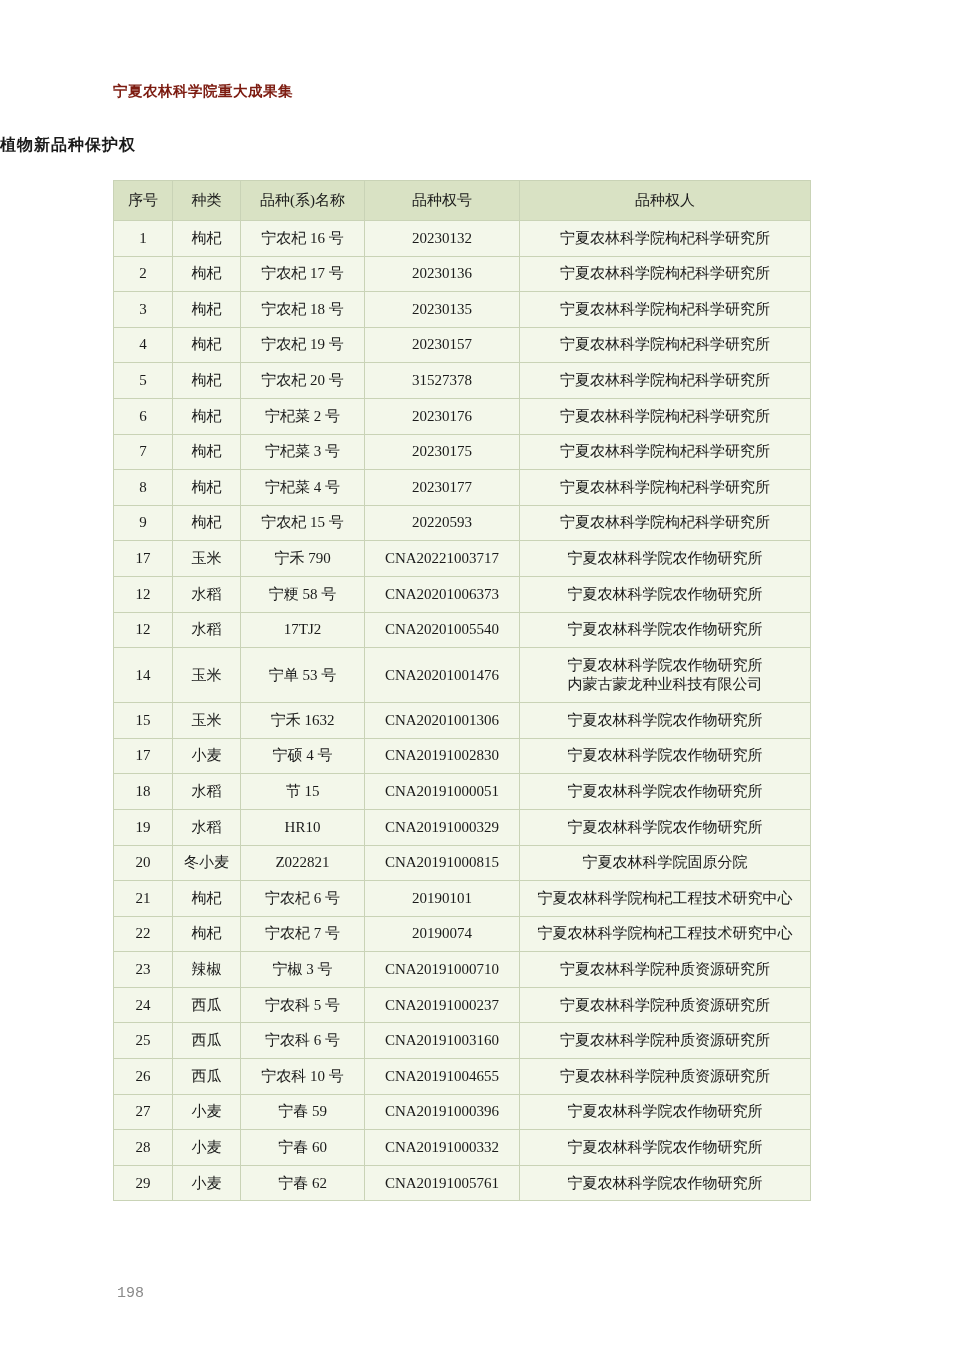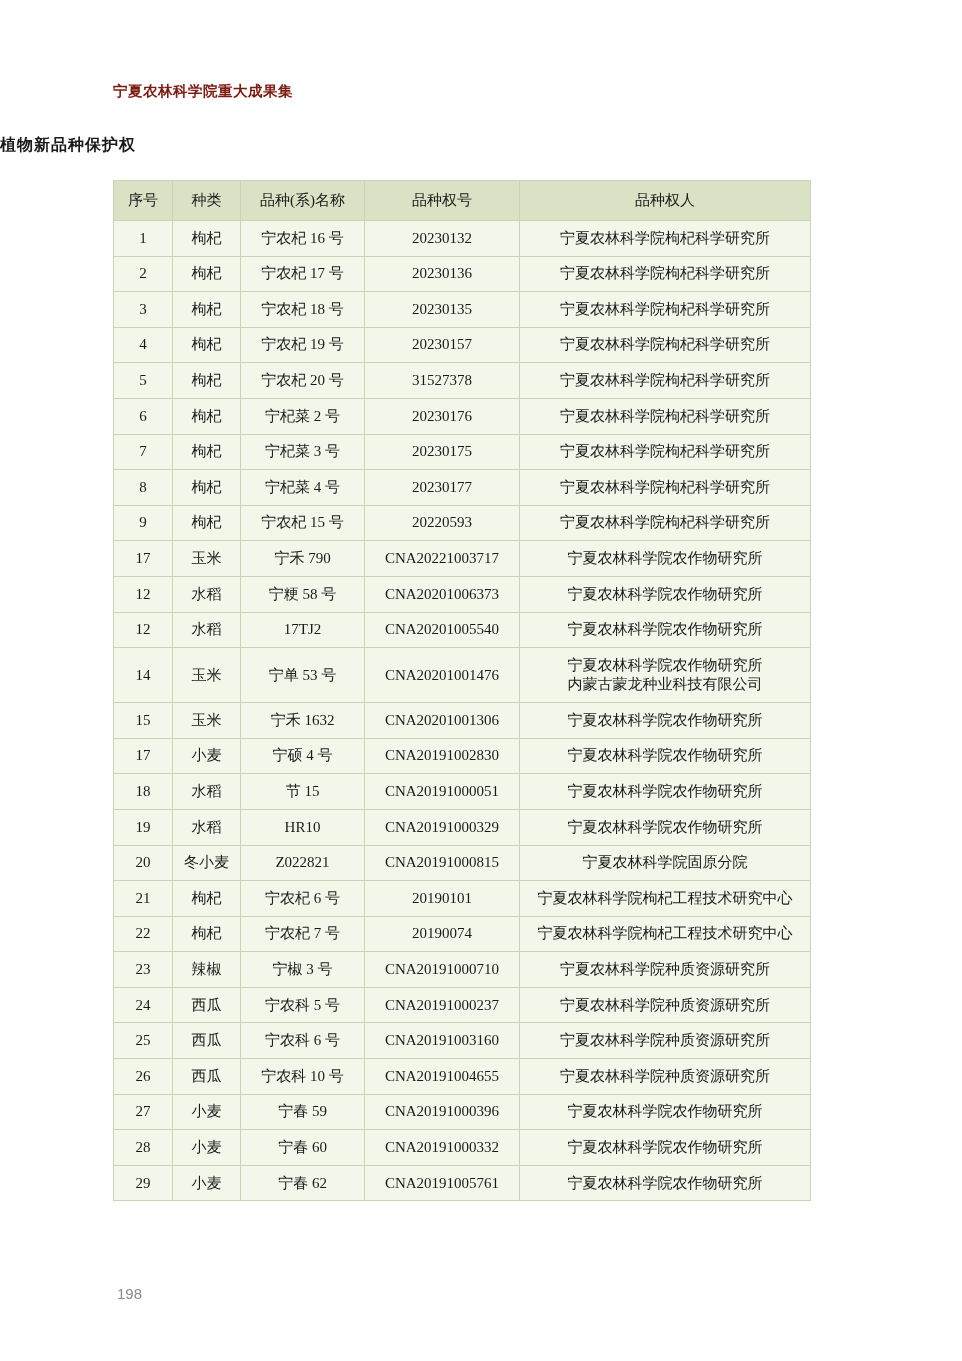--- a/index.html
+++ b/index.html
@@ -80,21 +80,21 @@
   col.c4 { width: 291px; }
   .cell-multi span {
     display: block;
   }
   .page-number {
     position: absolute;
     left: 117px;
     top: 1285px;
     font-size: 15px;
     color: #8a8a8a;
-    font-family: Liberation Sans, sans-serif;
+    font-family: Liberation Mono, monospace;
   }
 </style>
 </head>
 <body>
 
 <div class="page">
 
   <div class="running-head">宁夏农林科学院重大成果集</div>
 
   <div class="doc-title">植物新品种保护权</div>

